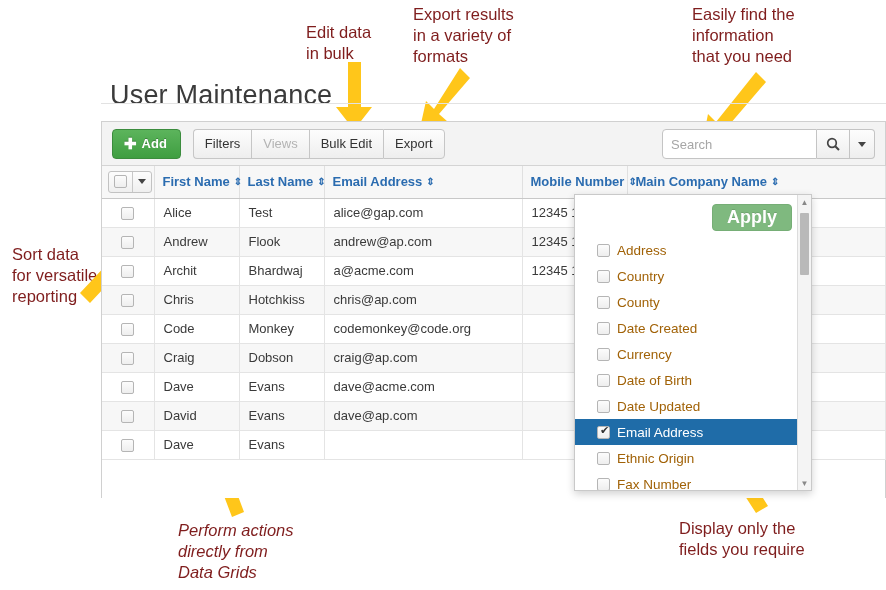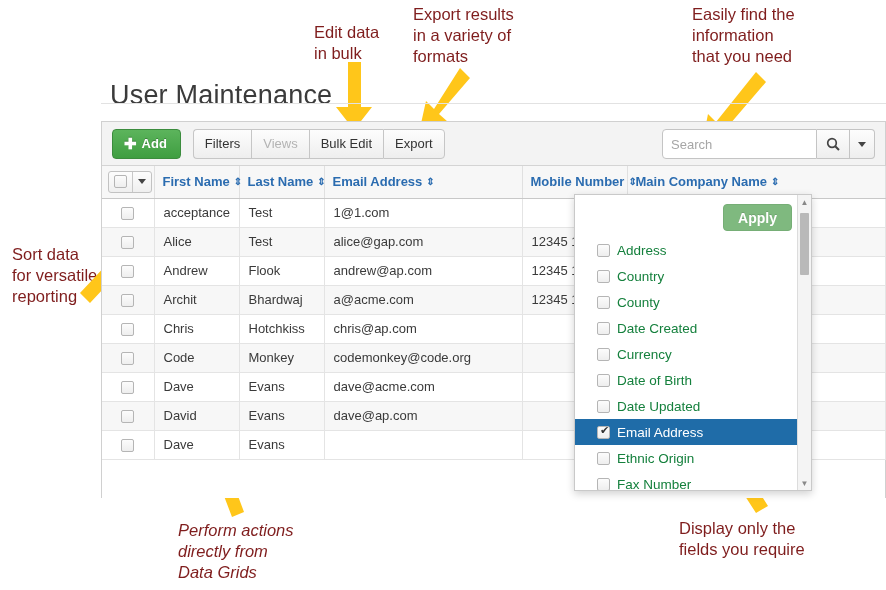--- a/index.html
+++ b/index.html
@@ -15,21 +15,21 @@
 
   
   .anno {
     position: absolute;
     font-family: "Liberation Sans", sans-serif;
     font-size: 16.5px;
     line-height: 21px;
     color: #7f1d1d;
     white-space: pre-line;
   }
-  #anno-bulk   { left: 314px; top: 22px; }
+  #anno-bulk   { left: 306px; top: 22px; }
   #anno-export { left: 413px; top: 4px; }
   #anno-search { left: 692px; top: 4px; }
   #anno-sort   { left: 4px;  top: 244px; margin-left: 8px; }
   #anno-rows   { left: 178px; top: 520px; font-style: italic; }
   #anno-fields { left: 679px; top: 518px; }
 
   .arrow { position: absolute; }
 
   
   #page-title {
@@ -207,40 +207,40 @@
   }
   #apply-button {
     position: absolute;
     right: 19px; top: 9px;
     height: 27px;
     padding: 0 14px;
     background: #7fb97f;
     border: 1px solid #76ae76;
     border-radius: 4px;
     color: #ffffff;
-    font-size: 14px;
+    font-size: 18px;
     font-weight: bold;
     font-family: "Liberation Sans", sans-serif;
     display: flex; align-items: center; justify-content: center;
     cursor: pointer;
     text-shadow: 0 -1px 0 rgba(0,0,0,.12);
   }
   #field-list {
     position: absolute;
     left: 0; top: 42px;
     right: 14px; bottom: 0;
     overflow: hidden;
   }
   .field-item {
     height: 26px;
     display: flex;
     align-items: center;
     padding-left: 22px;
     font-size: 13.5px;
-    color: #15803d;
+    color: #a16207;
     cursor: pointer;
   }
   .field-item .cb { margin-right: 7px; }
   .field-item.selected { background: #1f6ca8; color: #fff; }
   .field-item.selected .cb {
     background: linear-gradient(#fcfcfc,#eeeeee);
     position: relative;
   }
   .field-item.selected .cb::after {
     content: "✔";
@@ -370,28 +370,20 @@
         <th><span>First Name</span><span class="sort-icon">⇕</span></th>
         <th><span>Last Name</span><span class="sort-icon">⇕</span></th>
         <th><span>Email Address</span><span class="sort-icon">⇕</span></th>
         <th><span>Mobile Number</span><span class="sort-icon">⇕</span></th>
         <th><span>Main Company Name</span><span class="sort-icon">⇕</span></th>
       </tr>
     </thead>
     <tbody id="grid-body">
         <tr>
           <td class="select-col"><span class="cb"></span></td>
-          <td>acceptance</td>
-          <td>Test</td>
-          <td>1@1.com</td>
-          <td></td>
-          <td></td>
-        </tr>
-        <tr>
-          <td class="select-col"><span class="cb"></span></td>
           <td>Alice</td>
           <td>Test</td>
           <td>alice@gap.com</td>
           <td>12345 12</td>
           <td></td>
         </tr>
         <tr>
           <td class="select-col"><span class="cb"></span></td>
           <td>Andrew</td>
           <td>Flook</td>
@@ -413,20 +405,28 @@
           <td>Hotchkiss</td>
           <td>chris@ap.com</td>
           <td></td>
           <td></td>
         </tr>
         <tr>
           <td class="select-col"><span class="cb"></span></td>
           <td>Code</td>
           <td>Monkey</td>
           <td>codemonkey@code.org</td>
+          <td></td>
+          <td></td>
+        </tr>
+        <tr>
+          <td class="select-col"><span class="cb"></span></td>
+          <td>Craig</td>
+          <td>Dobson</td>
+          <td>craig@ap.com</td>
           <td></td>
           <td></td>
         </tr>
         <tr>
           <td class="select-col"><span class="cb"></span></td>
           <td>Dave</td>
           <td>Evans</td>
           <td>dave@acme.com</td>
           <td></td>
           <td></td>

